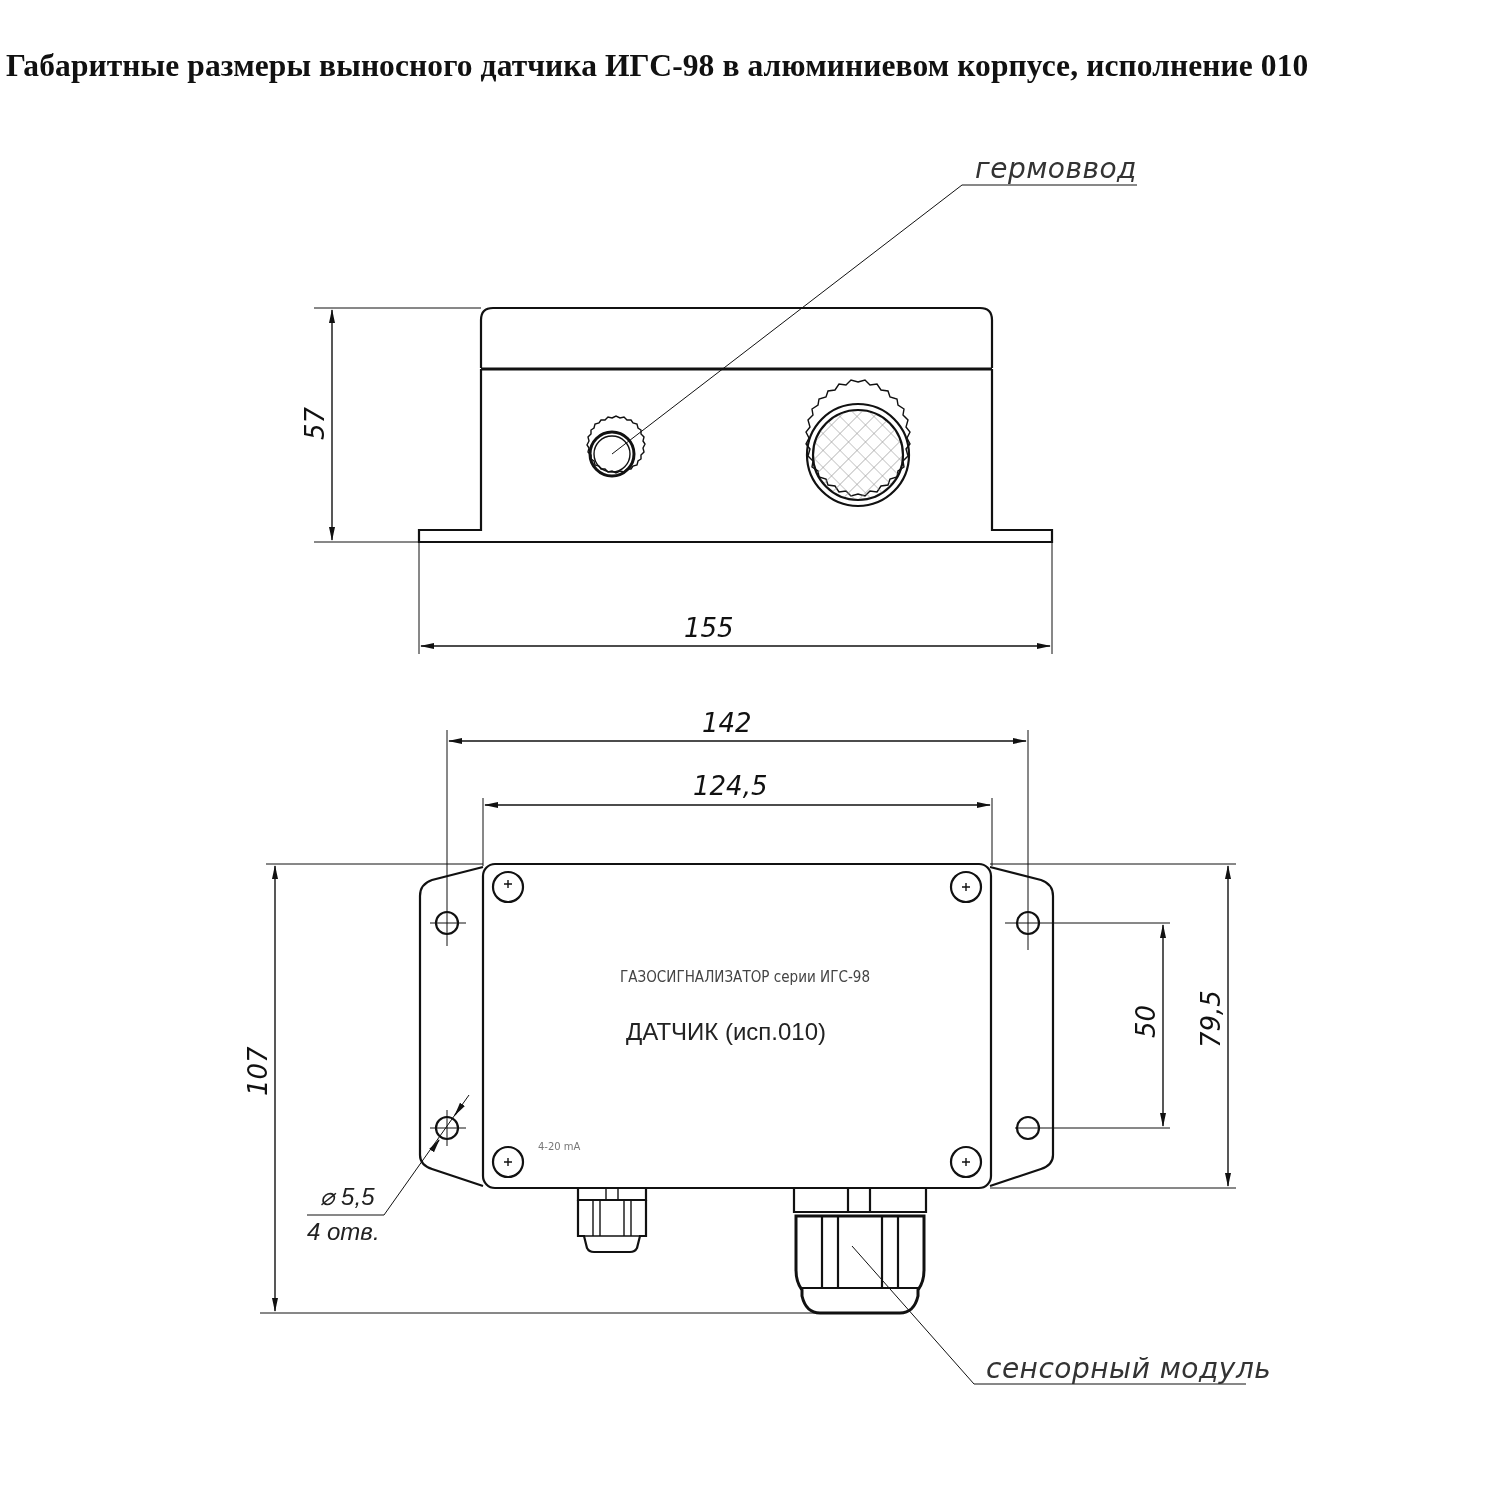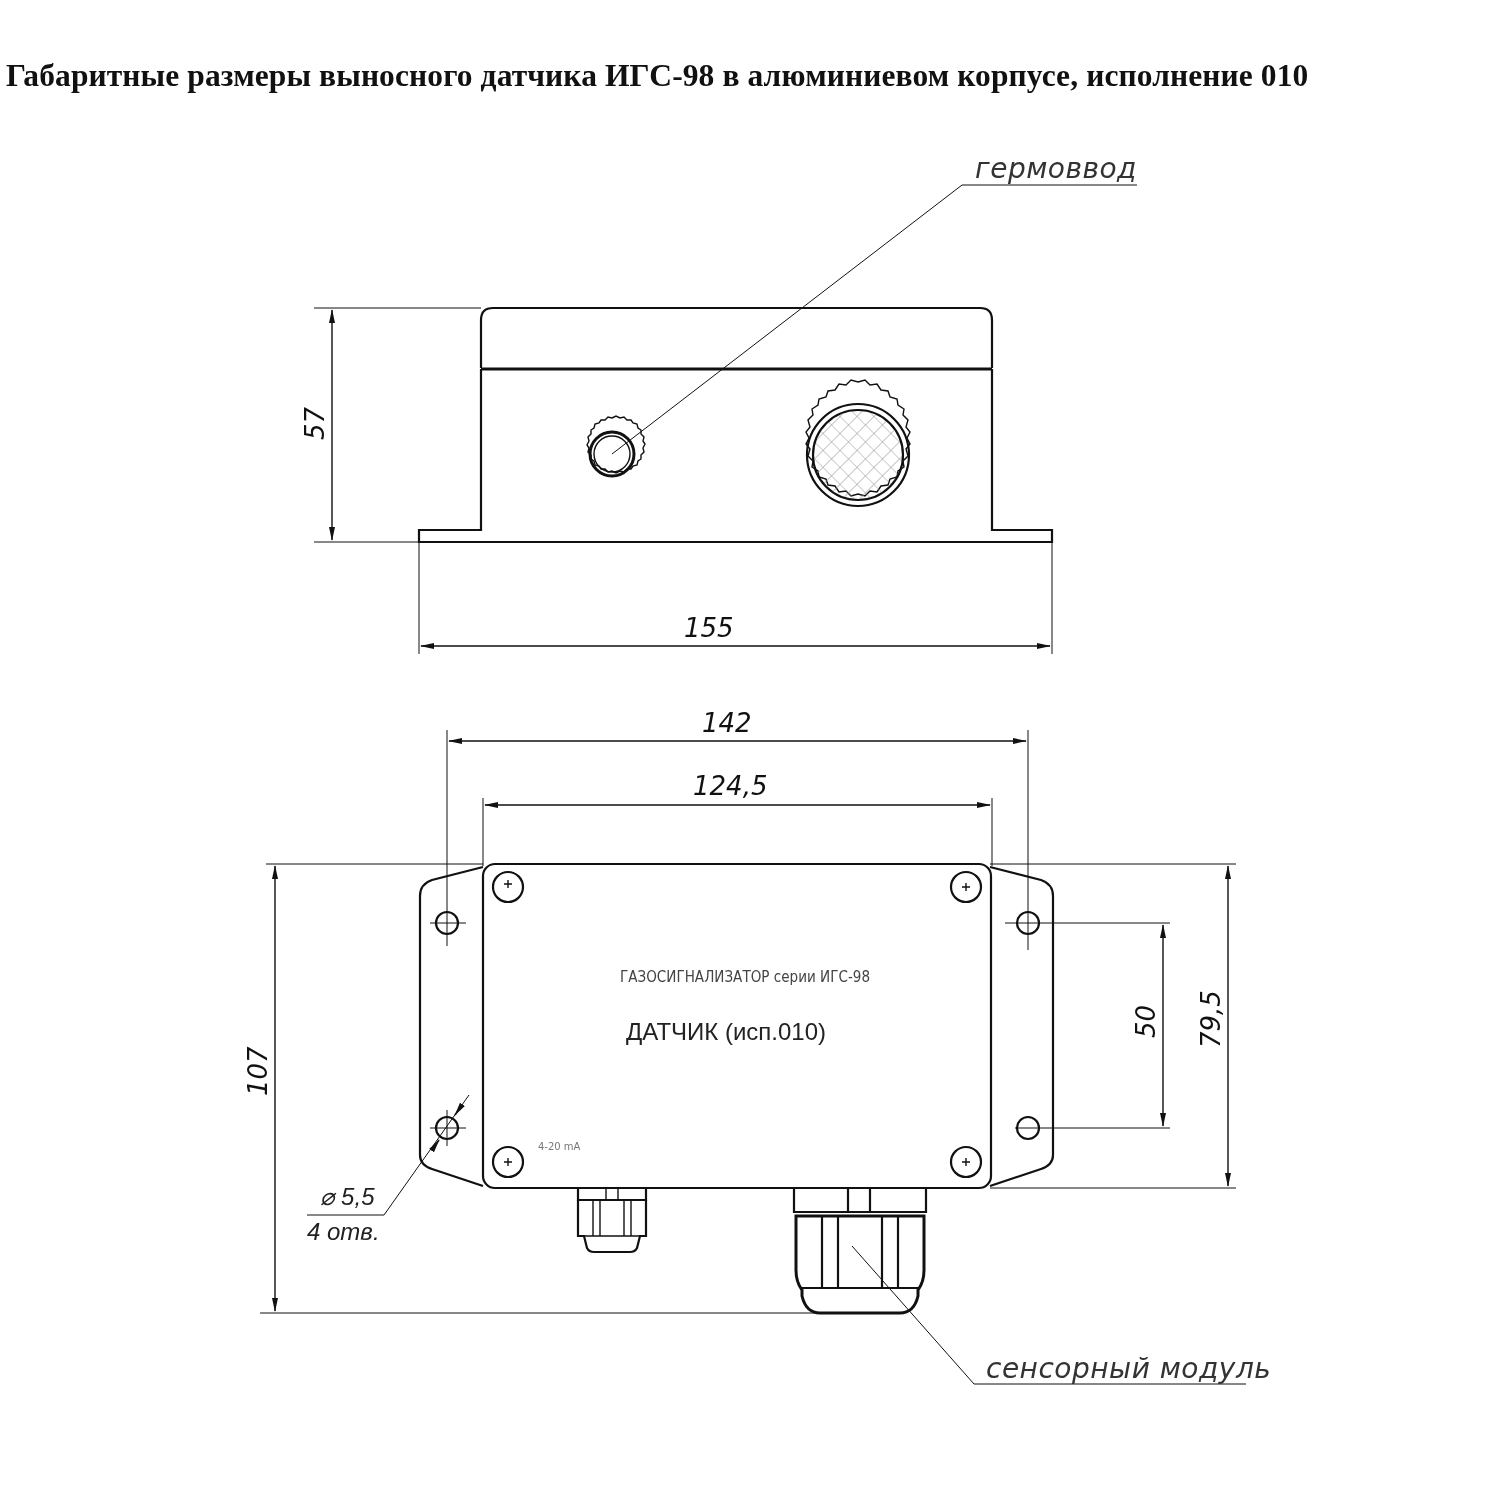--- a/index.html
+++ b/index.html
@@ -1,18 +1,18 @@
 <!DOCTYPE html>
 <html><head>
 <meta charset="utf-8">
 <style>
   html, body { margin: 0; padding: 0; background: #ffffff; }
   body { width: 1500px; height: 1500px; position: relative; overflow: hidden; }
   .title {
-    position: absolute; left: 6px; top: 58px; width: 1494px;
+    position: absolute; left: 6px; top: 48px; width: 1494px;
     font-family: "Liberation Serif", "DejaVu Serif", serif;
     font-weight: bold; font-size: 31.5px; color: #111; white-space: nowrap;
     letter-spacing: 0.1px;
   }
   svg { position: absolute; left: 0; top: 0; }
   .ln { stroke: #111; fill: none; }
   .thick { stroke-width: 3; }
   .med { stroke-width: 2.2; }
   .thin { stroke-width: 1.4; }
   .hair { stroke-width: 1; }

